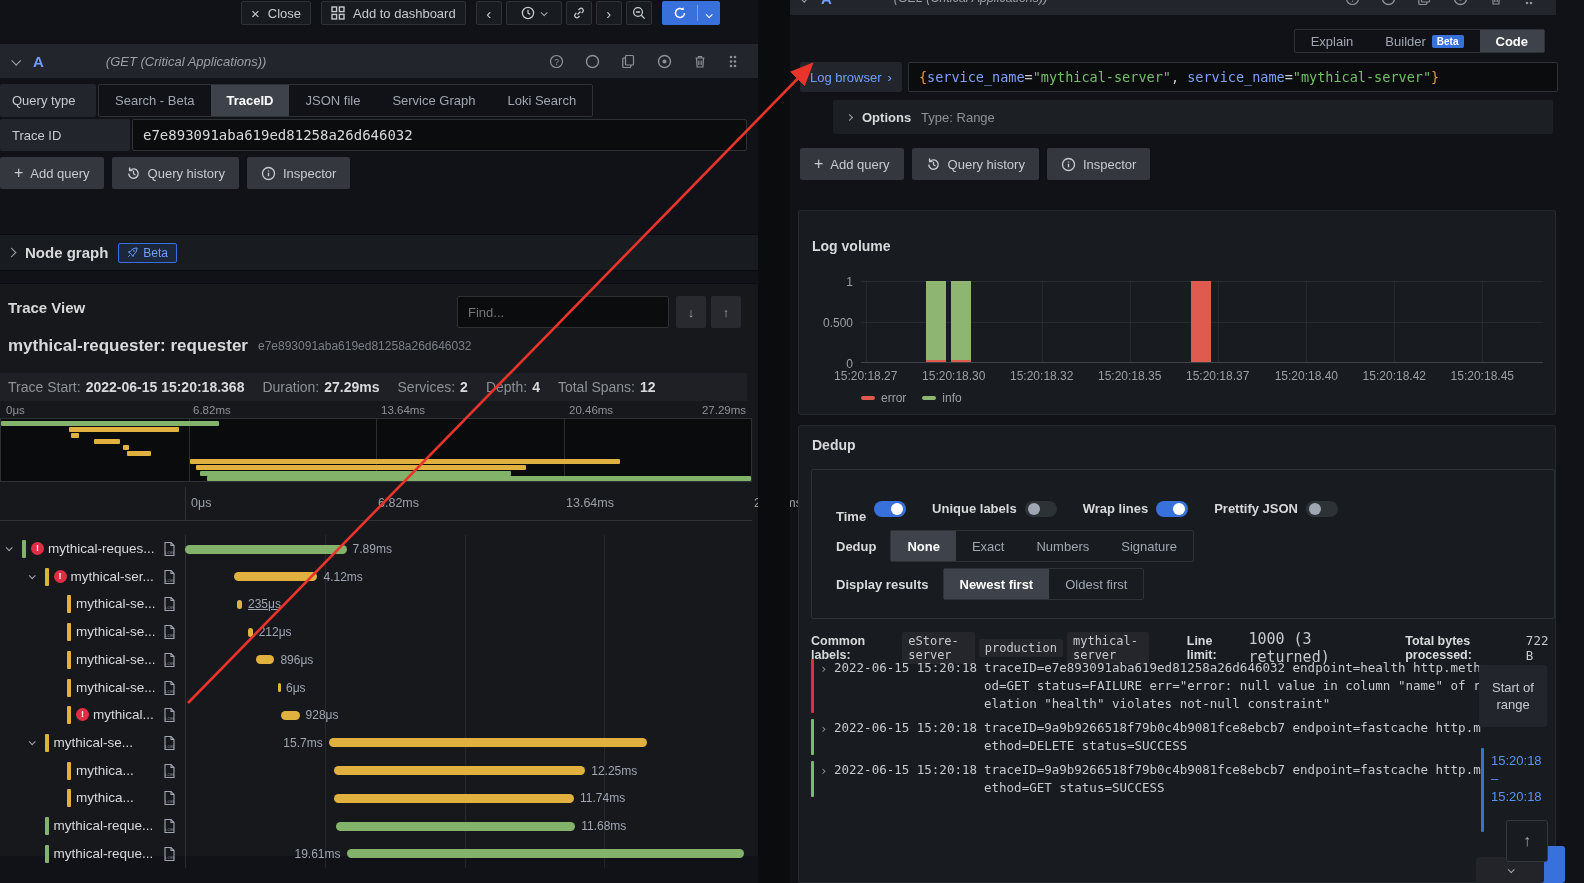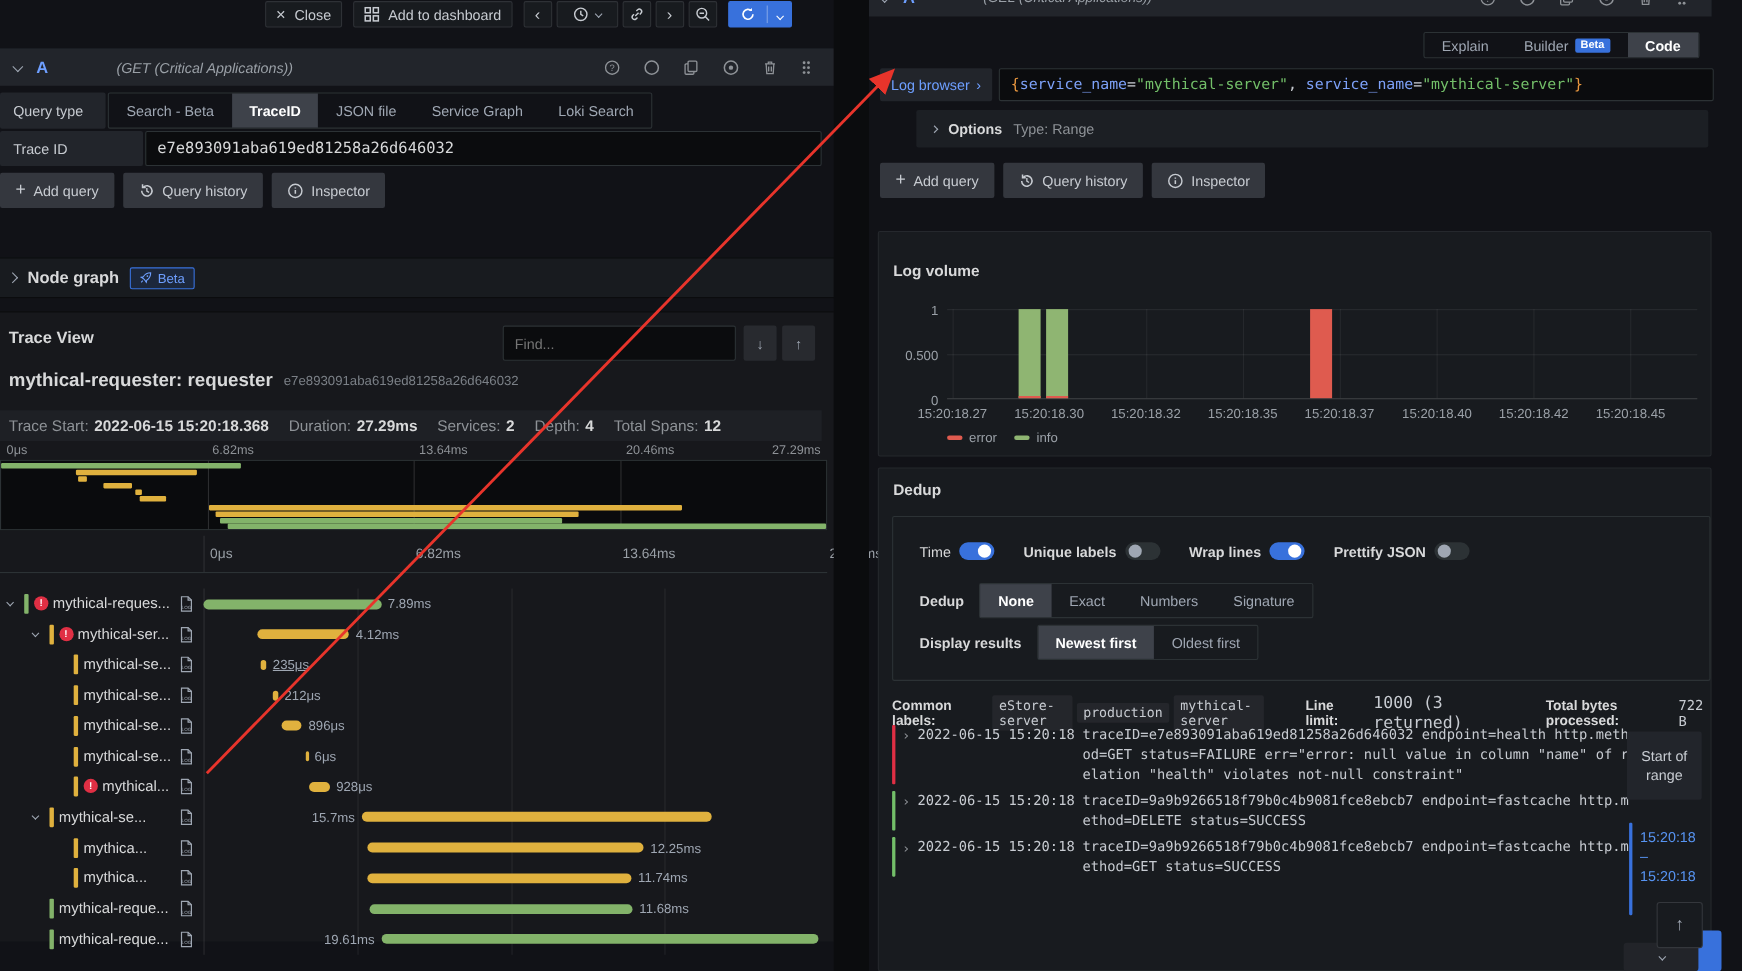--- a/index.html
+++ b/index.html
@@ -687,21 +687,21 @@
         </div>
       </div>
   </div>
 
   <div class="panel" style="left:798px; top:425px; width:758px; height:458px;">
     <div class="abs panel-title" style="left:13px; top:11px;">Dedup</div>
 
     <div class="abs" style="left:12px; top:43px; width:744px; height:150px; border:1px solid #2c3235; border-radius:2px;">
       <div class="abs flex" id="log-toggles" style="left:24px; top:23px; gap:14px;">
           <div class="flex" style="gap: 8px; margin-right: 12px;">
-            <span style="font-weight: 400; color: rgb(216, 217, 218);">Time</span>
+            <span style="font-weight: 700; color: rgb(216, 217, 218); margin-top: 16px;">Time</span>
             <div class="toggle on">
               <div class="knob"></div>
             </div>
           </div>
           <div class="flex" style="gap: 8px; margin-right: 12px;">
             <span style="font-weight: 600; color: rgb(216, 217, 218);">Unique labels</span>
             <div class="toggle">
               <div class="knob"></div>
             </div>
           </div>

